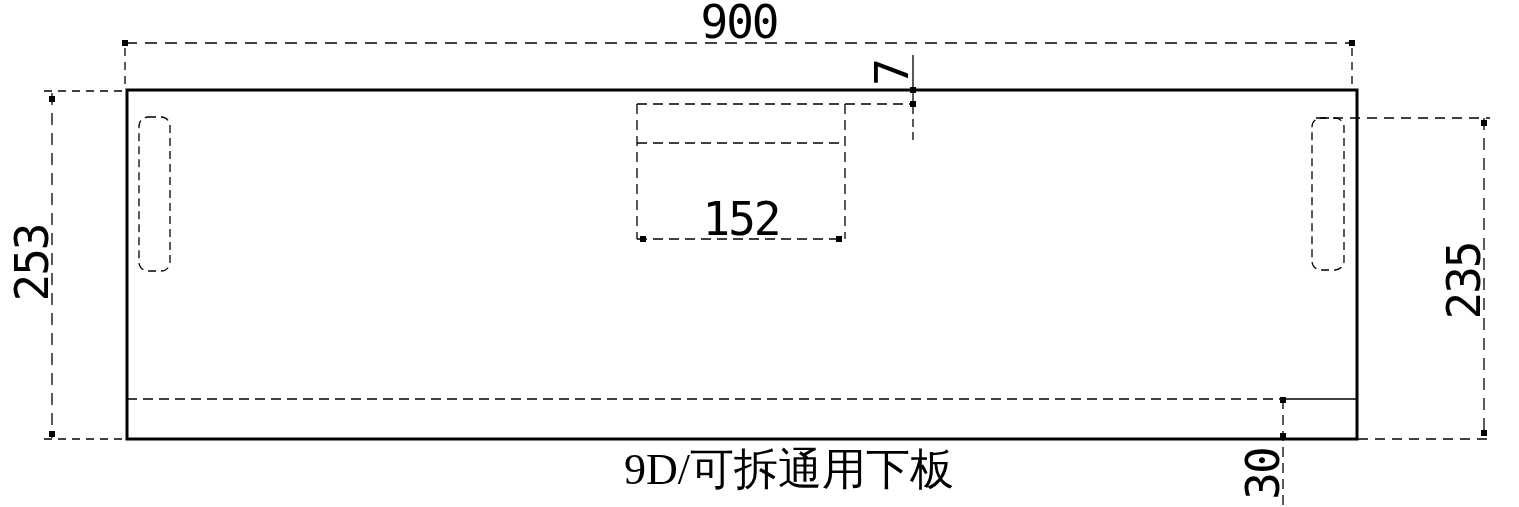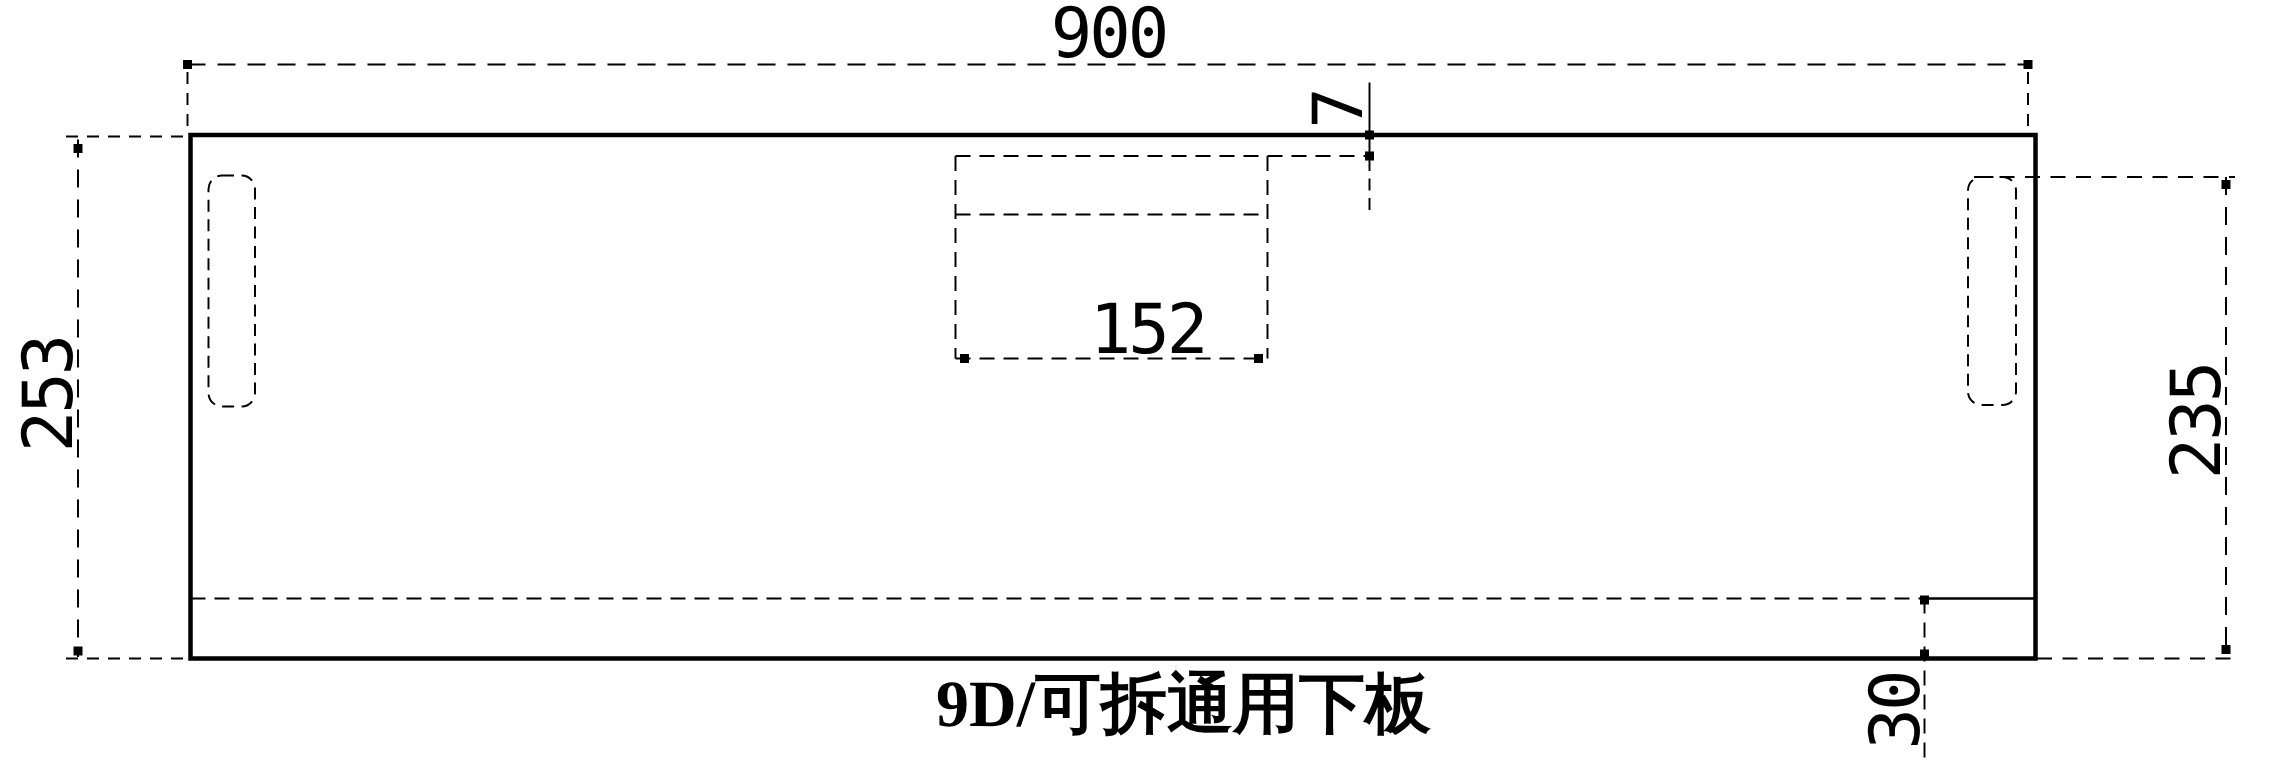--- a/index.html
+++ b/index.html
@@ -100,25 +100,25 @@
 
     <g>
       <line x1="1283" y1="399" x2="1283" y2="505" stroke-width="1.3" stroke-dasharray="10 6"></line>
       <rect x="1280" y="397" width="6" height="6" fill="#000000" stroke="none"></rect>
       <rect x="1280" y="433" width="6" height="6" fill="#000000" stroke="none"></rect>
     </g>
   </svg>
 
   <span class="dim-label" style="left:739px;top:22px;">900</span>
 
-  <span class="dim-label" style="left:741px;top:219px;margin-left:24px;">152</span>
+  <span class="dim-label" style="left:741px;top:219px;">152</span>
 
   <span class="dim-label vert" style="left:32px;top:263px;">253</span>
 
   <span class="dim-label vert" style="left:1464px;top:281px;">235</span>
 
   <span class="dim-label vert" style="left:892px;top:73px;">7</span>
 
   <span class="dim-label vert" style="left:1263px;top:474px;">30</span>
 
-  <span class="drawing-title" style="left:789px;top:470px;font-weight:bold;">9D/可拆通用下板</span>
+  <span class="drawing-title" style="left:789px;top:470px;">9D/可拆通用下板</span>
 
 </div>
 
 </body></html>

